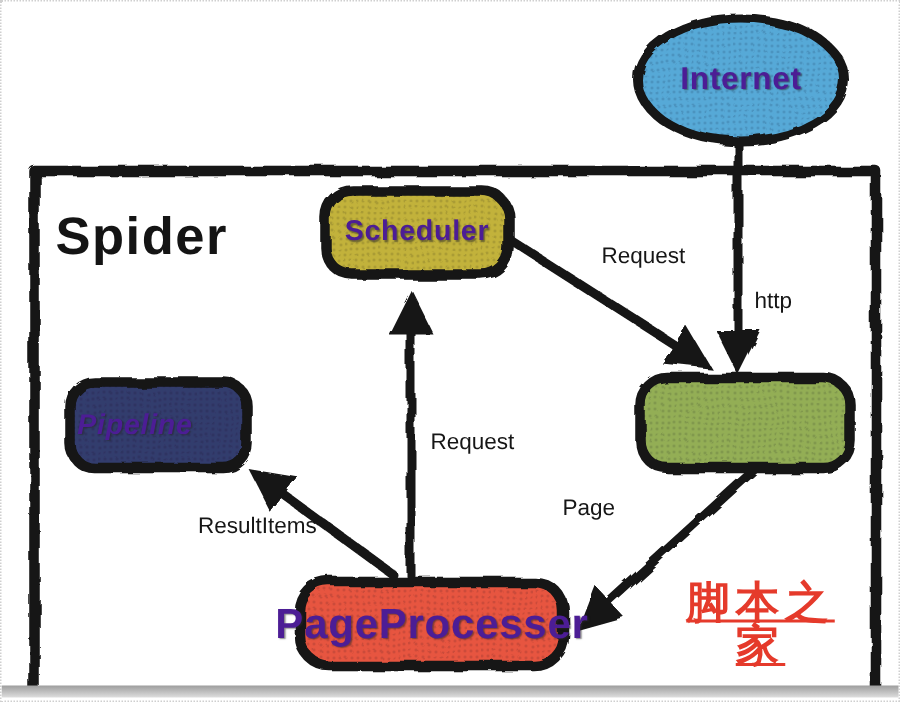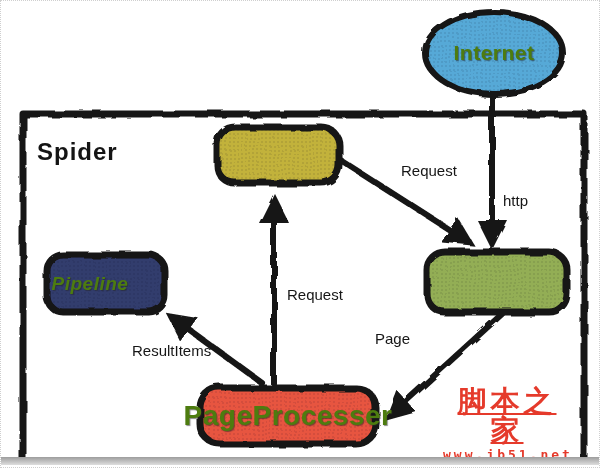--- a/index.html
+++ b/index.html
@@ -6,30 +6,30 @@
   #frame{
     position:relative;width:598px;height:466px;overflow:hidden;
     border:1px dotted #cfcfcf;background:#ffffff;
     font-family:"Liberation Sans", sans-serif;
   }
   .abs{position:absolute;}
   svg{position:absolute;left:0;top:0;}
   
   .node-label{
     display:flex;align-items:center;justify-content:center;
-    color:#4d7c0f;font-weight:bold;
+    color:#4c1d95;font-weight:bold;
     text-shadow:1px 1px 1px rgba(40,40,40,0.55);
     letter-spacing:0.5px;
   }
   
   .edge-label{
     color:#161616;font-weight:normal;font-size:15px;white-space:nowrap;
   }
   .spider-title{
-    color:#141414;font-weight:bold;font-size:24px;letter-spacing:1px;
+    color:#141414;font-weight:bold;font-size:35px;letter-spacing:1px;
   }
   .watermark{ text-align:center; }
   .wm-name{
     font-family:"DejaVu Serif", serif;
     font-size:29px;font-weight:bold;letter-spacing:4px;line-height:1.0;
   }
   .wm-url{
     font-family:"DejaVu Sans Mono", monospace;
     font-size:13px;font-weight:bold;letter-spacing:3px;margin-top:2px;
   }
@@ -83,35 +83,35 @@
 
       <rect x="199" y="387" width="176" height="56" rx="20" stroke="#141414" stroke-width="7" fill="#e7553f"></rect>
       <rect x="199" y="387" width="176" height="56" rx="20" fill="url(#dots)" stroke="none"></rect>
     </g>
   </svg>
 
   <div class="abs spider-title" style="left:36px;top:137px;">Spider</div>
 
   <div class="abs node-label" style="left:423px;top:12px;width:140px;height:80px;font-size:21px;">Internet</div>
 
+  <div class="abs node-label" style="left:216px;top:126px;width:122px;height:56px;font-size:19px;">Scheduler</div>
 
 
   <div class="abs node-label" style="left:30px;top:254px;width:118px;height:57px;font-size:19px;font-style:italic;">Pipeline</div>
 
   <div class="abs node-label" style="left:199px;top:387px;width:176px;height:56px;font-size:28px;">PageProcesser</div>
 
   <div class="abs edge-label" style="left:400px;top:161px;">Request</div>
 
   <div class="abs edge-label" style="left:502px;top:161px;margin-top:30px;">http</div>
 
   <div class="abs edge-label" style="left:286px;top:285px;">Request</div>
 
   <div class="abs edge-label" style="left:374px;top:329px;">Page</div>
 
   <div class="abs edge-label" style="left:131px;top:341px;">ResultItems</div>
 
   <div class="abs watermark" style="left: 442px; top: 386px; width: 128px; color: rgb(229, 58, 43); text-decoration: underline;">
     <div class="wm-name" style="color:#e53a2b;">脚本之家</div>
-    <div class="wm-url" style="color:#e53a2b;">www.jb51.net</div>
   </div>
 
   <div class="abs bottom-shadow"></div>
 </div>
 
 </body></html>

